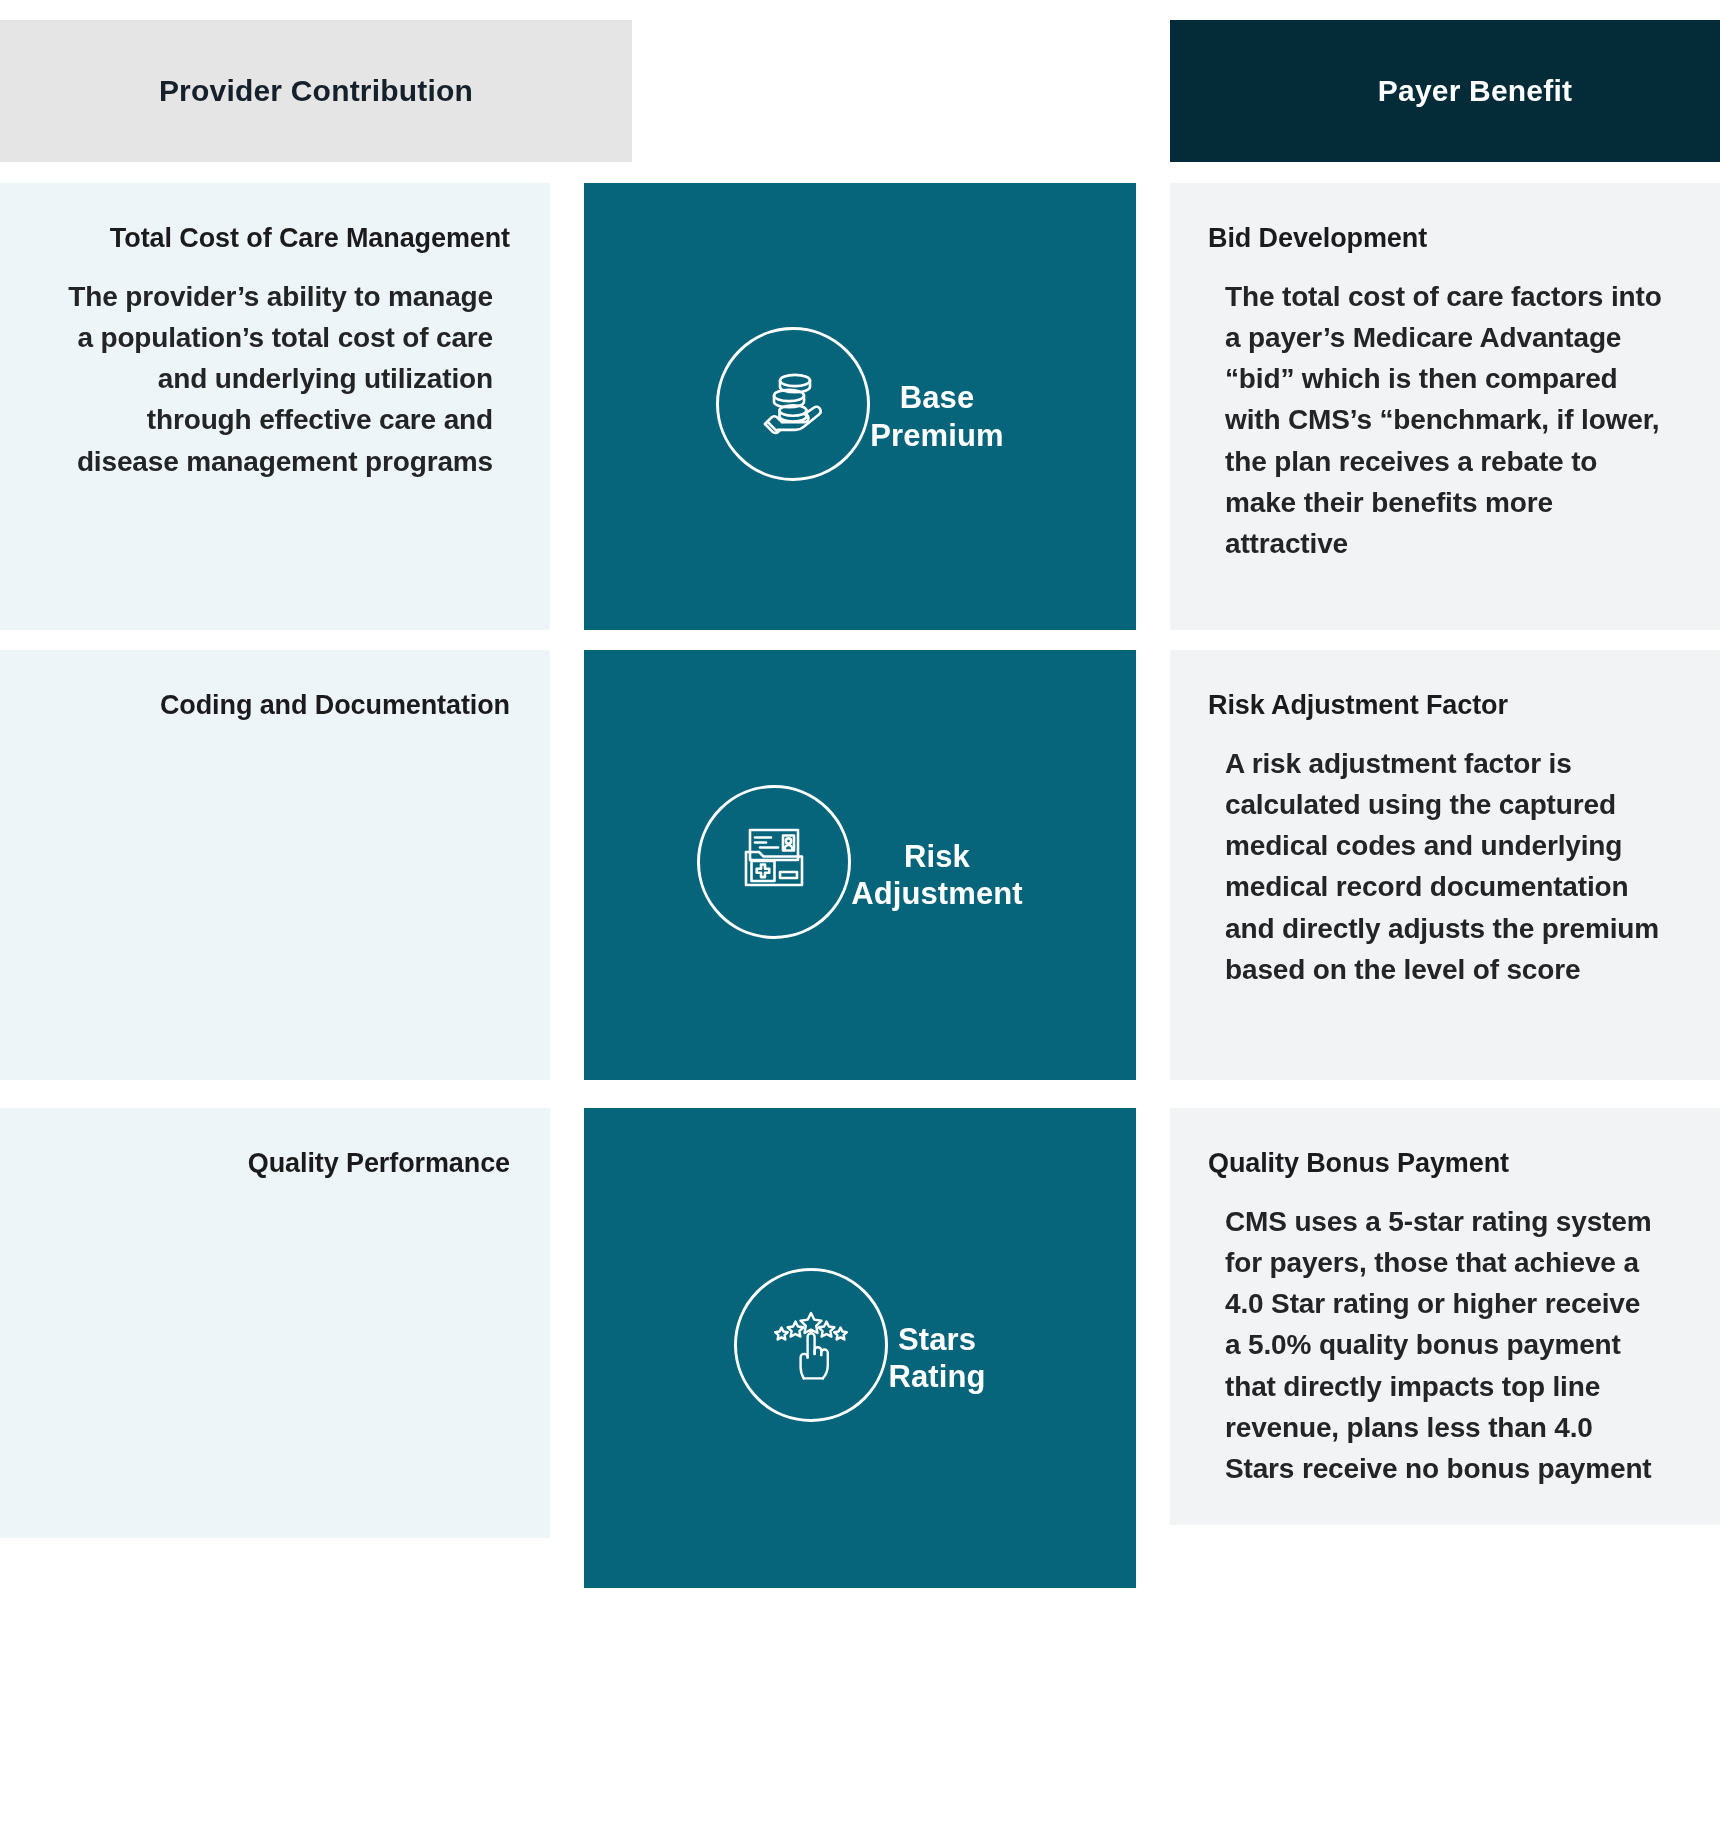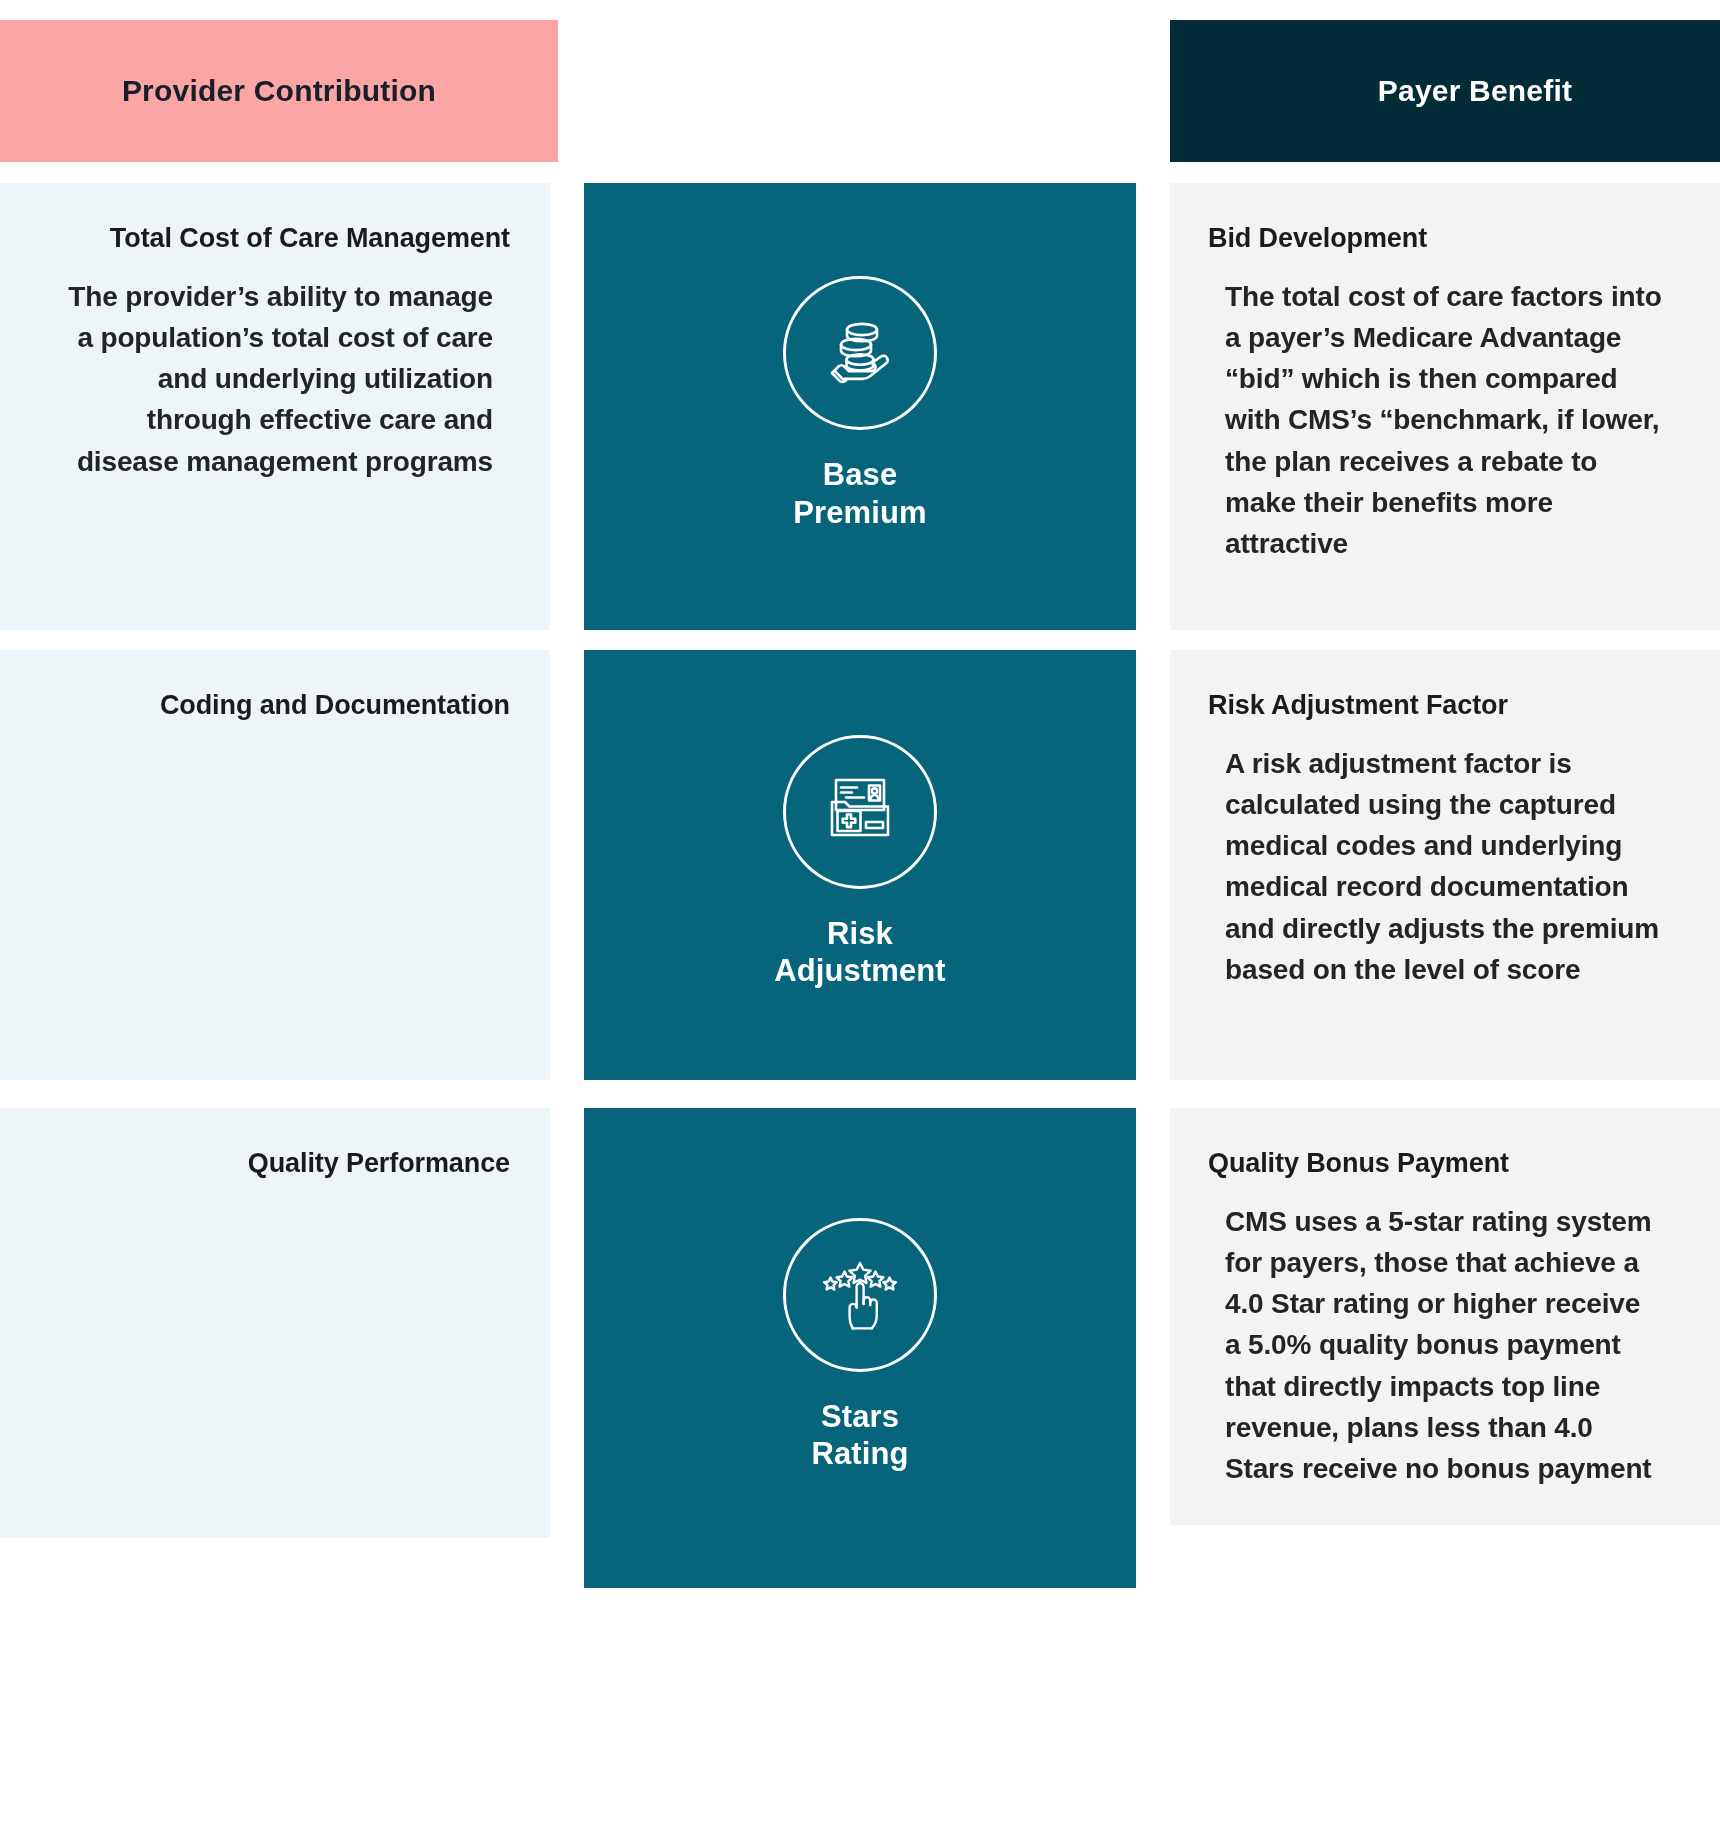--- a/index.html
+++ b/index.html
@@ -32,22 +32,22 @@
     justify-content: center;
     box-sizing: border-box;
   }
   .col-header .label {
     font-size: 30px;
     font-weight: bold;
     letter-spacing: 0.2px;
   }
   #header-provider {
     left: 0px;
-    width: 558px;
-    background: #fca5a5;
+    width: 632px;
+    background: #e5e5e5;
   }
   #header-provider .label { color: #15202b; }
   #header-payer {
     left: 1170px;
     width: 610px;
     background: #032c38;
   }
   #header-payer .label { color: #ffffff; }
 
   
@@ -101,21 +101,21 @@
     display: flex;
     flex-direction: column;
     align-items: center;
   }
   #center-1 { top: 183px; height: 447px; }
   #center-2 { top: 650px; height: 430px; }
   #center-3 { top: 1108px; height: 480px; }
 
   .center-inner {
     display: flex;
-    flex-direction: column;
+    flex-direction: row;
     align-items: center;
     justify-content: center;
     width: 100%;
     height: 100%;
     padding-bottom: 6px;
     box-sizing: border-box;
   }
   .icon-circle {
     width: 154px;
     height: 154px;

